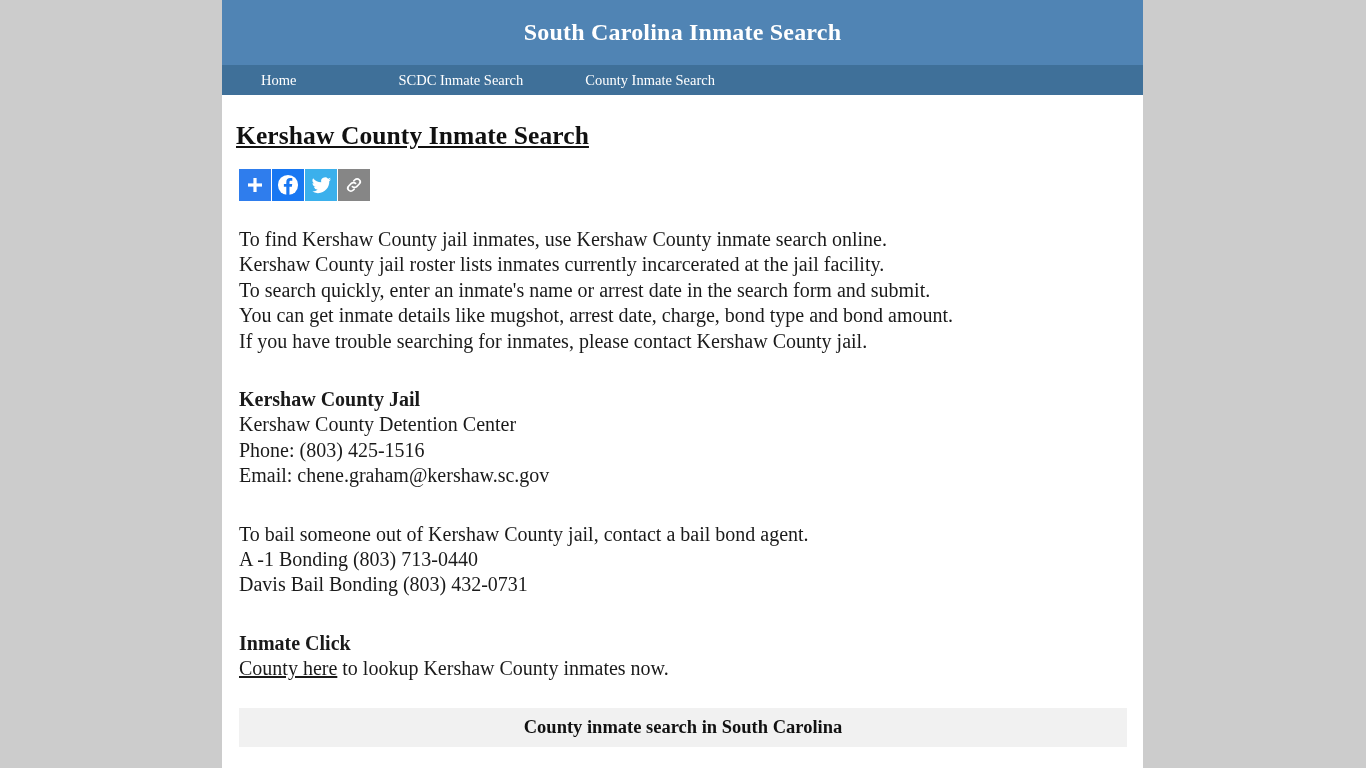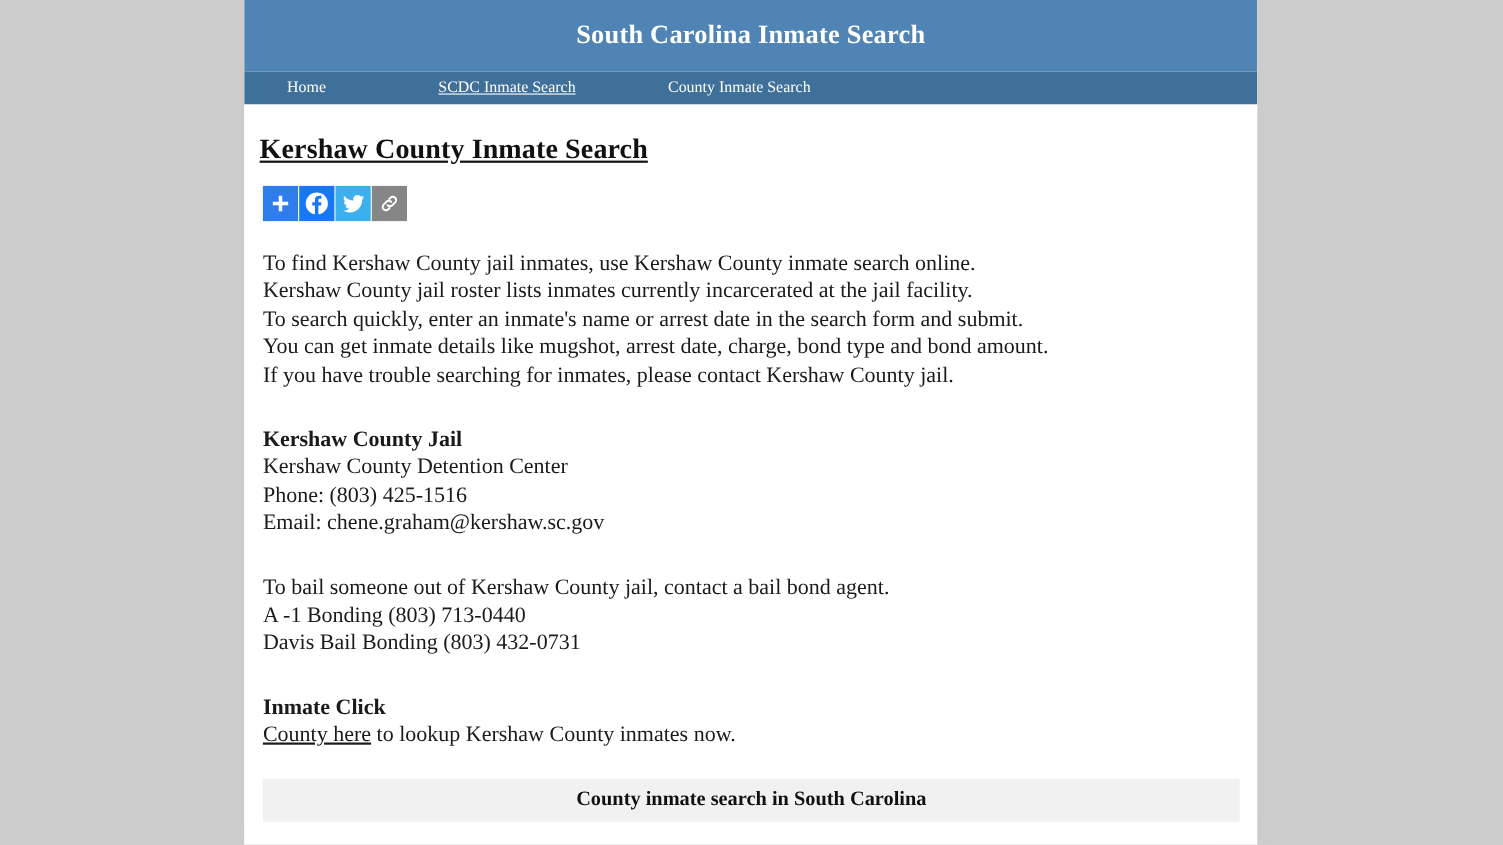--- a/index.html
+++ b/index.html
@@ -60,22 +60,22 @@
   }
   .nav-item {
     color: #ffffff;
     font-size: 14.5px;
     text-decoration: none;
     font-family: "Liberation Serif", "DejaVu Serif", serif;
     white-space: nowrap;
     cursor: pointer;
   }
   .nav-item.n0 { margin-left: 39px; }
-  .nav-item.n1 { margin-left: 102px; text-decoration: underline; }
-  .nav-item.n2 { margin-left: 84px; }
+  .nav-item.n1 { margin-left: 102px; }
+  .nav-item.n2 { margin-left: 62px; }
 
   
   .content {
     padding: 0 0 0 0;
     background: #ffffff;
   }
 
   .page-title {
     margin: 0;
     padding: 26px 0 0 14px;

